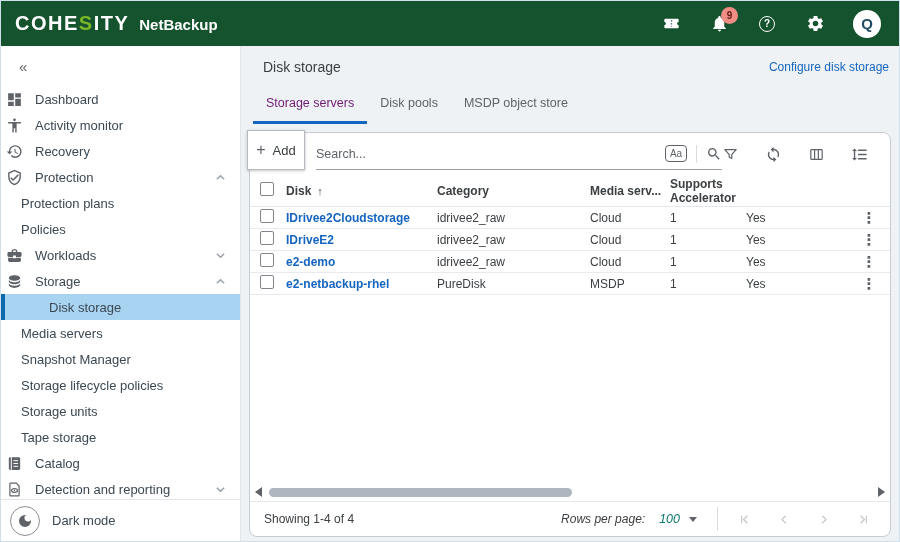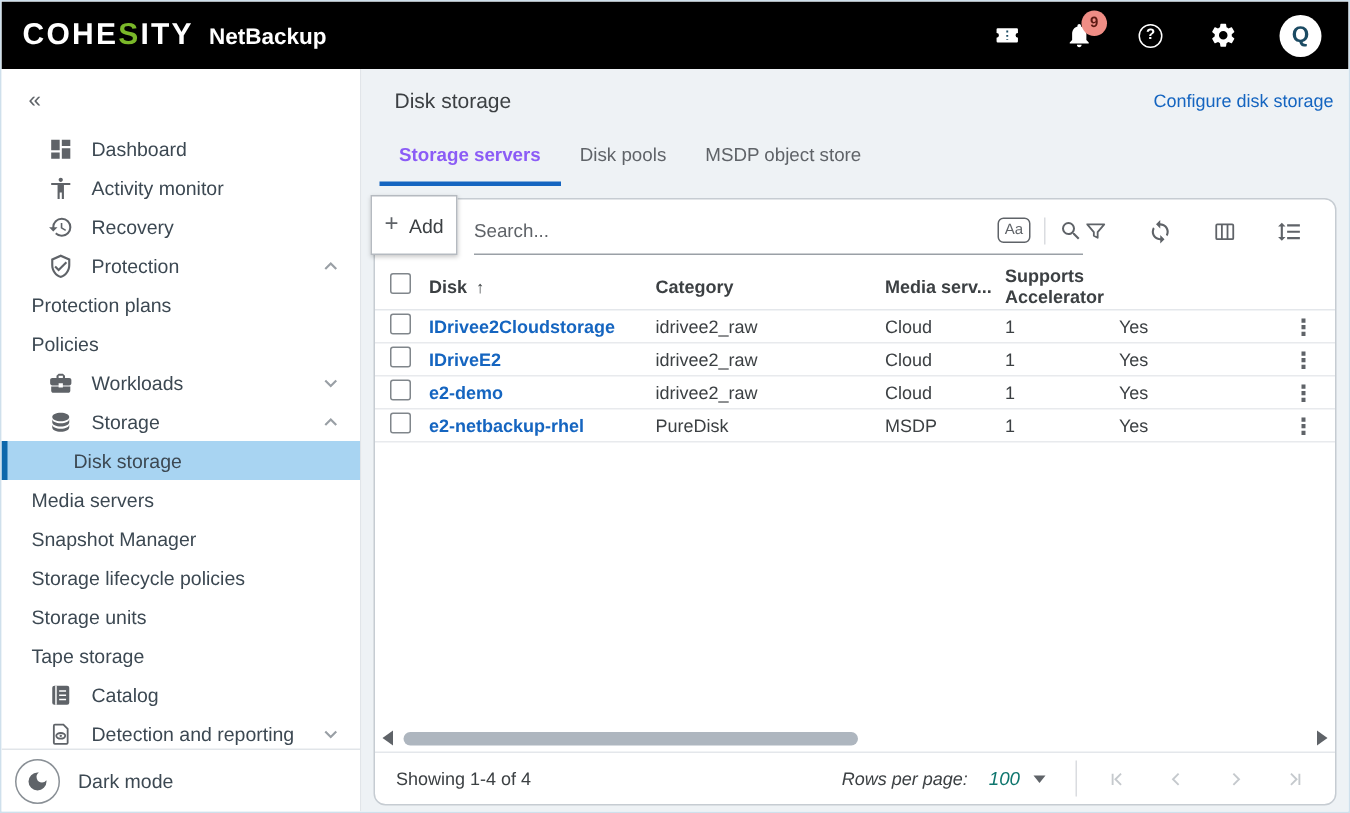--- a/index.html
+++ b/index.html
@@ -1,21 +1,21 @@
 <!DOCTYPE html>
 <html><head>
 <meta charset="utf-8">
 <style>
   * { margin:0; padding:0; box-sizing:border-box; }
   body { background:#fff; font-family:"Liberation Sans","DejaVu Sans",sans-serif; }
   .app { width:900px; height:542px; position:relative; background:#fff; overflow:hidden;
          border:1px solid #cfe0ec; display:flex; flex-direction:column; }
 
   
-  .topbar { height:45px; background:#000000; display:flex; align-items:center;
+  .topbar { height:45px; background:#14532d; display:flex; align-items:center;
             justify-content:space-between; padding:0 18px 0 14px; flex:none; }
   .brand { display:flex; align-items:baseline; gap:10px; }
   .brand-main { color:#fff; font-weight:700; font-size:20px; letter-spacing:1.5px; }
   .brand-accent { color:#7ab829; }
   .brand-product { color:#fff; font-weight:700; font-size:15px; }
   .topbar-actions { display:flex; align-items:center; gap:28px; }
   .tb-icon { position:relative; display:inline-flex; width:20px; height:20px;
              align-items:center; justify-content:center; cursor:pointer; }
   .tb-icon svg { width:19px; height:19px; }
   .badge { position:absolute; top:-7px; right:-9px; min-width:17px; height:17px;
@@ -29,21 +29,21 @@
             justify-content:center; cursor:pointer; }
 
   
   .body-row { flex:1; display:flex; min-height:0; }
 
   
   .sidebar { width:240px; flex:none; background:#fff; border-right:1px solid #e1e5e9;
              position:relative; padding-top:8px; }
   .collapse-btn { height:24px; padding-left:18px; color:#5f6368; font-size:15px;
                   display:flex; align-items:center; cursor:pointer; margin-bottom:8px; }
-  .nav-item { height:26px; display:flex; align-items:center; padding-left:30px;
+  .nav-item { height:26px; display:flex; align-items:center; padding-left:4px;
               padding-right:14px; color:#3c4852; font-size:13px; cursor:pointer; }
   .nav-item .nicon { width:18px; height:18px; margin-right:12px; flex:none;
                      display:inline-flex; align-items:center; justify-content:center; }
   .nav-item .nicon svg { width:17px; height:17px; }
   .nav-item.sub { padding-left:20px; }
   .nav-item.selected { background:#a8d4f2; border-left:4px solid #0e68ac; padding-left:44px; }
   .nav-item .chev { margin-left:auto; display:inline-flex; }
   .nav-item .chev svg { width:11px; height:11px; }
   .darkmode { position:absolute; left:0; right:0; bottom:0; height:42px;
               border-top:1px solid #e1e5e9; display:flex; align-items:center;
@@ -55,21 +55,21 @@
 
   
   .main { flex:1; background:#eef2f5; display:flex; flex-direction:column; min-width:0; }
   .page-head { height:34px; padding:8px 10px 0 22px; display:flex; align-items:center;
                justify-content:space-between; flex:none; }
   .page-title { font-size:14px; color:#3c4043; }
   .config-link { font-size:12px; color:#1565c0; text-decoration:none; cursor:pointer; }
   .tabs { height:44px; display:flex; align-items:flex-end; padding-left:12px; flex:none; }
   .tab { padding:0 13px 11px; font-size:12.5px; color:#5f6368; cursor:pointer;
          border-bottom:3px solid transparent; }
-  .tab.active { color:#8b5cf6; border-bottom-color:#1565c0; font-weight:700; }
+  .tab.active { color:#701a75; border-bottom-color:#1565c0; font-weight:400; }
 
   
   .card { margin:8px 8px 4px; background:#fff; border:1px solid #c6ccd2; border-radius:8px;
           flex:1; display:flex; flex-direction:column; position:relative; min-height:0; }
   .toolbar { height:42px; flex:none; display:flex; align-items:center; position:relative; }
   .add-btn { position:absolute; left:-3px; top:-3px; width:58px; height:40px;
              background:#fff; border:1px solid #b5bac0; box-shadow:0 1px 3px rgba(0,0,0,.22);
              font-size:13px; color:#3c4043; display:flex; align-items:center;
              justify-content:center; gap:7px; cursor:pointer;
              font-family:"Liberation Sans","DejaVu Sans",sans-serif; }

